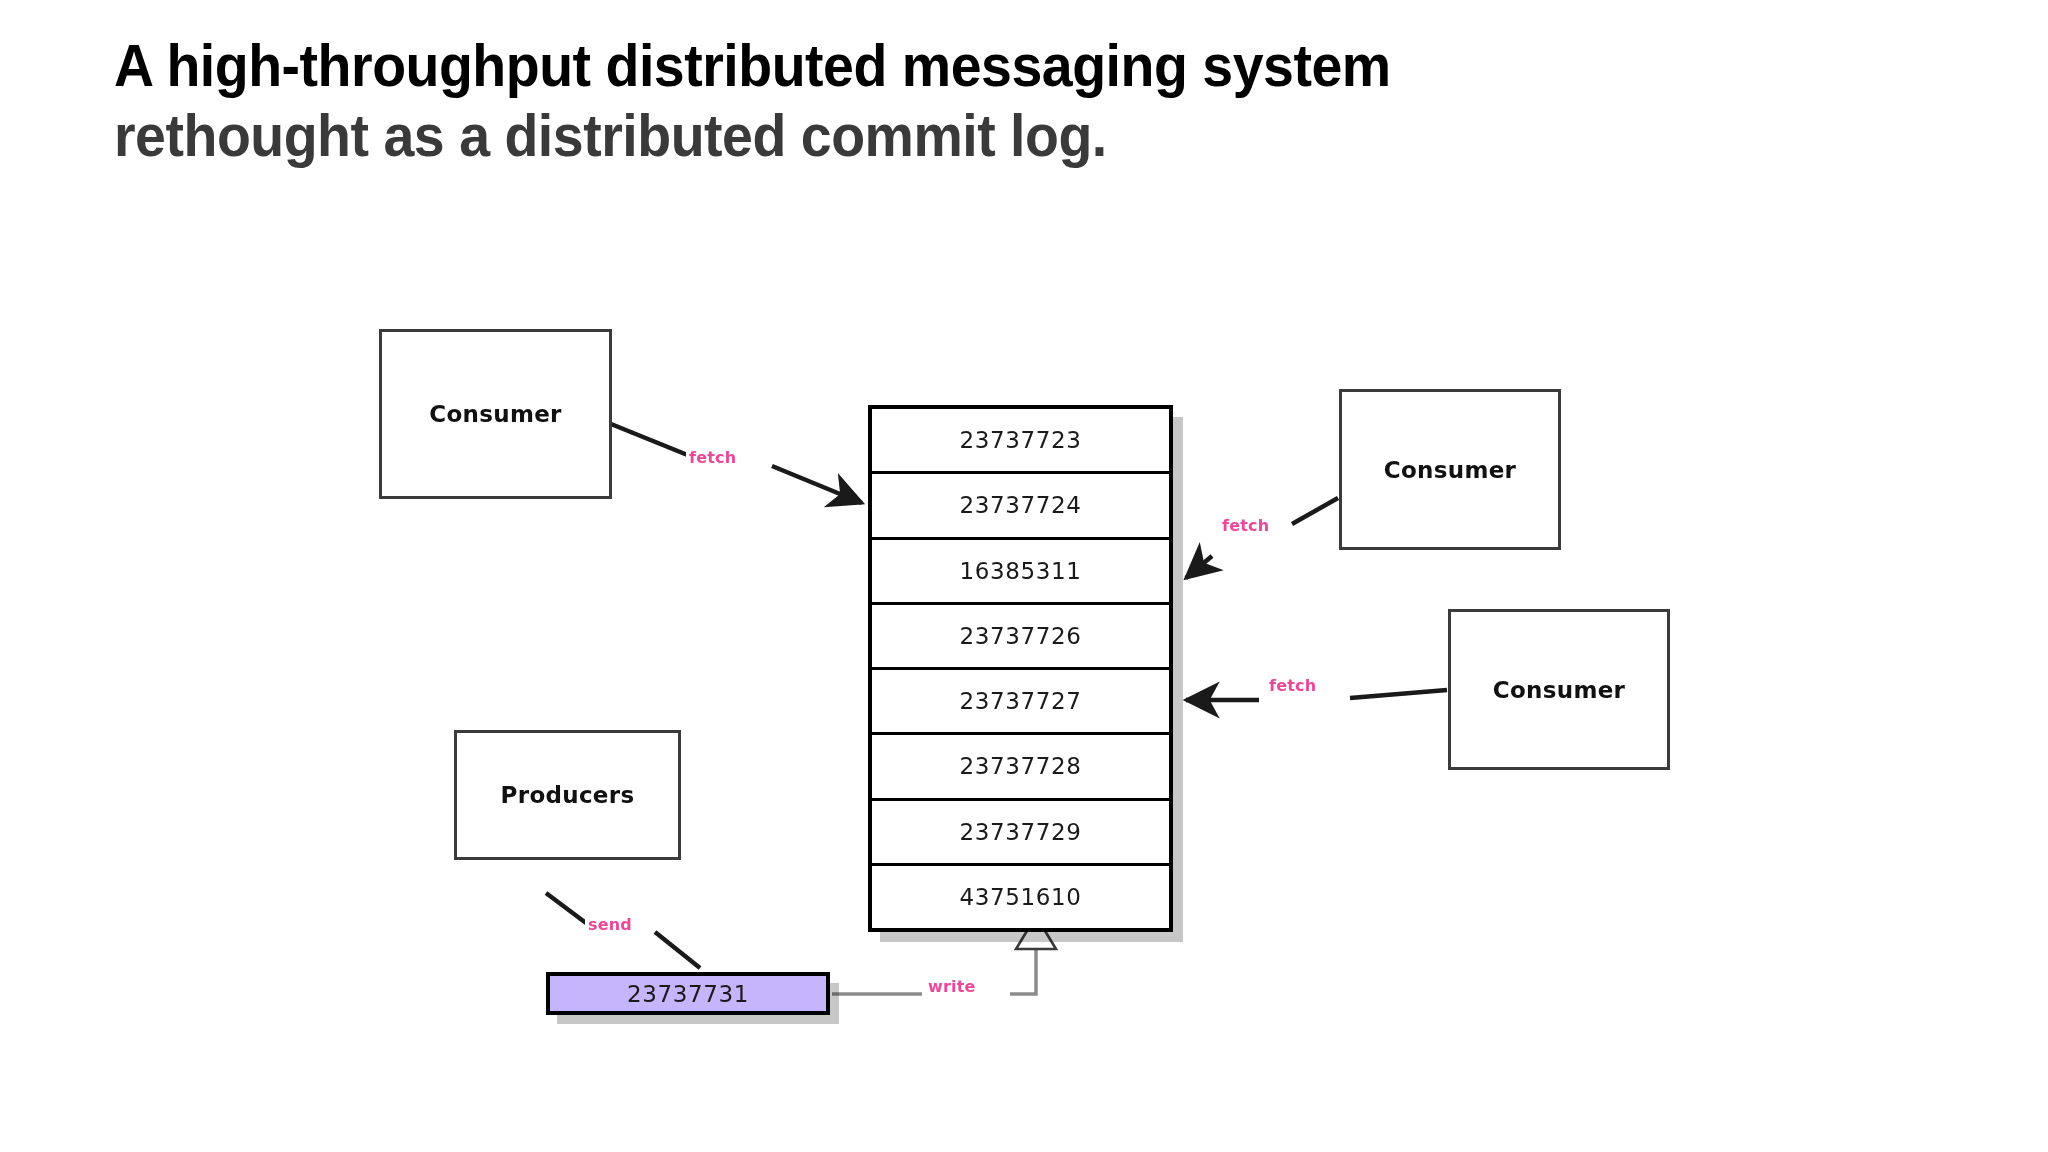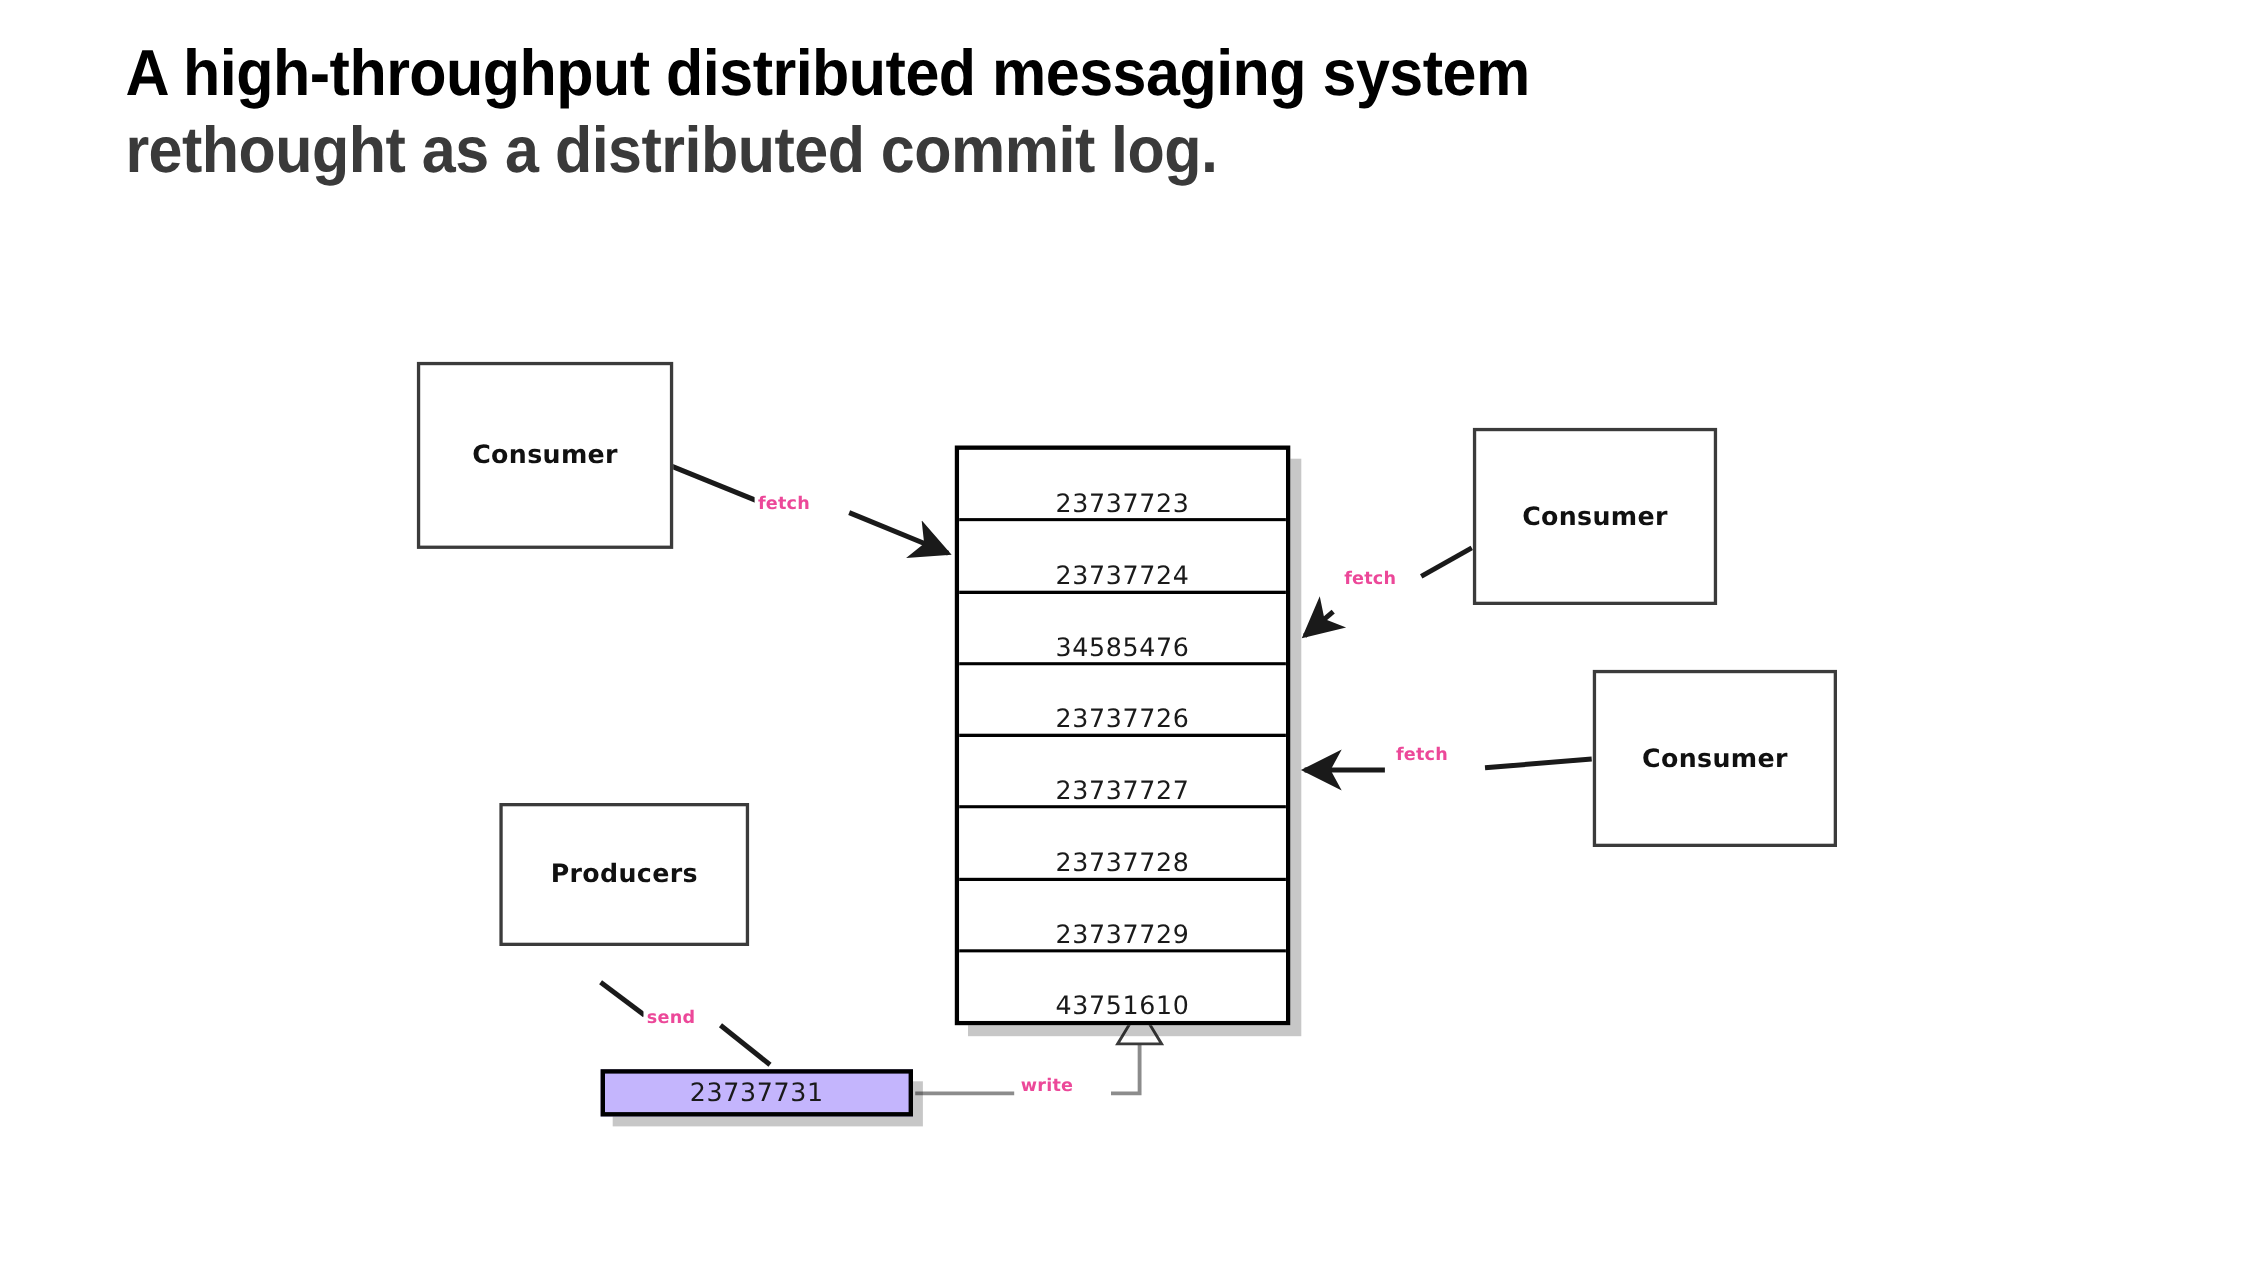--- a/index.html
+++ b/index.html
@@ -88,21 +88,21 @@
     border: 4px solid #000000;
     background: #ffffff;
     box-shadow: 11px 11px 0 -1px rgba(0,0,0,0.22);
     display: flex;
     flex-direction: column;
   }
   .log-entry {
     flex: 1 1 0;
     border-bottom: 3px solid #000000;
     display: flex;
-    align-items: flex-end;
+    align-items: center;
     justify-content: center;
     box-sizing: border-box;
     background: #ffffff;
   }
   .log-entry:last-child { border-bottom: none; }
   .log-entry-text {
     font-family: "DejaVu Sans", sans-serif;
     font-size: 23px;
     color: #1a1a1a;
     letter-spacing: 0.6px;
@@ -207,21 +207,21 @@
   </div>
 
   <div id="commit-log">
       <div class="log-entry">
         <span class="log-entry-text">23737723</span>
       </div>
       <div class="log-entry">
         <span class="log-entry-text">23737724</span>
       </div>
       <div class="log-entry">
-        <span class="log-entry-text">34585476</span>
+        <span class="log-entry-text">16385311</span>
       </div>
       <div class="log-entry">
         <span class="log-entry-text">23737726</span>
       </div>
       <div class="log-entry">
         <span class="log-entry-text">23737727</span>
       </div>
       <div class="log-entry">
         <span class="log-entry-text">23737728</span>
       </div>

